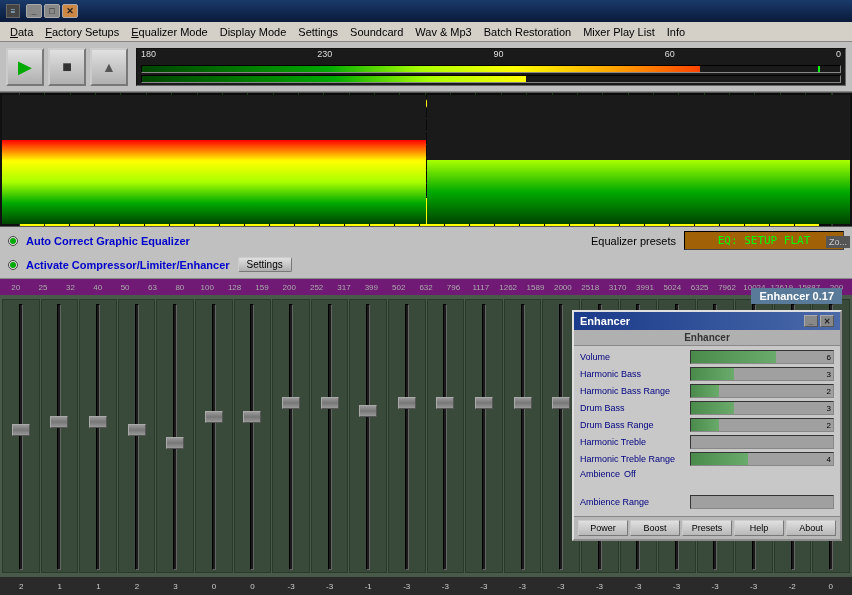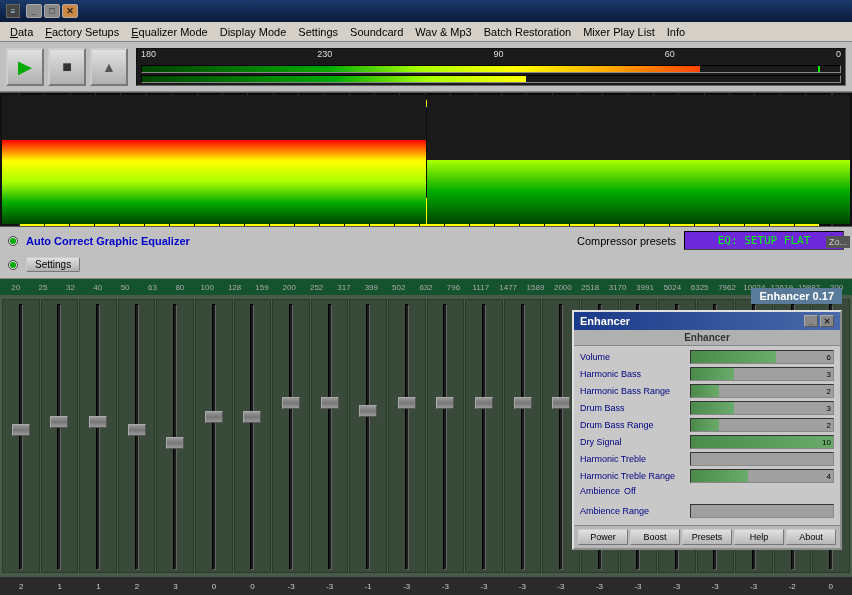--- a/index.html
+++ b/index.html
@@ -174,41 +174,41 @@
     }
     .radio-btn.active::after {
       content: '';
       width: 6px; height: 6px;
       border-radius: 50%;
       background: #00aa00;
     }
     .eq-label { font-size: 11px; color: #0000cc; font-weight: bold; cursor: pointer; }
     .eq-presets-label { font-size: 11px; color: #000; margin-left: auto; }
     .eq-preset-display {
-      background: #6d28d9;
+      background: #a16207;
       color: #00ff00;
       font-family: monospace;
       font-size: 11px;
       padding: 2px 8px;
       border: 1px inset #444;
       min-width: 160px;
       text-align: center;
     }
     .settings-btn {
       background: linear-gradient(to bottom, #e0e0e0, #b0b0b0);
       border: 1px outset #ccc;
       padding: 1px 8px;
       font-size: 10px;
       cursor: pointer;
       border-radius: 2px;
     }
 
     
     #freq-labels {
-      background: #14532d;
+      background: #701a75;
       height: 16px;
       display: flex;
       align-items: center;
       padding: 0 2px;
       overflow: hidden;
     }
     .freq-label {
       color: #aaa;
       font-size: 8px;
       flex: 1;
@@ -544,25 +544,26 @@
           <div style="position:absolute;bottom:0;left:0;right:0;height:50%;background:linear-gradient(to top,#004400,#00aa00,#aaff00);"></div>
         </div>
       </div>
     </div>
   </div>
 
   <div id="eq-controls">
     <div class="eq-control-row">
       <div class="radio-btn active"></div>
       <span class="eq-label">Auto Correct Graphic Equalizer</span>
-      <span class="eq-presets-label">Compressor presets</span>
+      <span class="eq-presets-label">Equalizer presets</span>
       <div class="eq-preset-display">EQ: SETUP FLAT</div>
     </div>
     <div class="eq-control-row">
       <div class="radio-btn active"></div>
+      <span class="eq-label">Activate Compressor/Limiter/Enhancer</span>
       <button class="settings-btn">Settings</button>
     </div>
   </div>
 
   <div id="freq-labels">
   <div class="freq-label">20</div>
       <div class="freq-label">25</div>
       <div class="freq-label">32</div>
       <div class="freq-label">40</div>
       <div class="freq-label">50</div>
@@ -572,21 +573,21 @@
       <div class="freq-label">128</div>
       <div class="freq-label">159</div>
       <div class="freq-label">200</div>
       <div class="freq-label">252</div>
       <div class="freq-label">317</div>
       <div class="freq-label">399</div>
       <div class="freq-label">502</div>
       <div class="freq-label">632</div>
       <div class="freq-label">796</div>
       <div class="freq-label">1117</div>
-      <div class="freq-label">1477</div>
+      <div class="freq-label">1262</div>
       <div class="freq-label">1589</div>
       <div class="freq-label">2000</div>
       <div class="freq-label">2518</div>
       <div class="freq-label">3170</div>
       <div class="freq-label">3991</div>
       <div class="freq-label">5024</div>
       <div class="freq-label">6325</div>
       <div class="freq-label">7962</div>
       <div class="freq-label">10024</div>
       <div class="freq-label">12619</div>
@@ -782,40 +783,33 @@
         </div>
       </div>
       <div class="enhancer-row">
         <div class="enhancer-label">Drum Bass Range</div>
         <div class="enhancer-slider-container">
           <div class="enhancer-value">2</div>
           <div class="enhancer-slider-fill" style="width: 20%;"></div>
         </div>
       </div>
       <div class="enhancer-row">
-        <div class="enhancer-label">Dry Signal</div>
-        <div class="enhancer-slider-container">
-          <div class="enhancer-value">10</div>
-          <div class="enhancer-slider-fill" style="width: 100%;"></div>
-        </div>
-      </div>
-      <div class="enhancer-row">
         <div class="enhancer-label">Harmonic Treble</div>
         <div class="enhancer-slider-container">
           <div class="enhancer-slider-fill" style="width: 0%;"></div>
         </div>
       </div>
       <div class="enhancer-row">
         <div class="enhancer-label">Harmonic Treble Range</div>
         <div class="enhancer-slider-container">
           <div class="enhancer-value">4</div>
           <div class="enhancer-slider-fill" style="width: 40%;"></div>
         </div>
       </div>
-      <div style="display: flex; align-items: center; margin-bottom: 8px;">
+      <div style="display: flex; align-items: center; margin-bottom: 16px;">
         <span class="ambience-label">Ambience</span>
         <span class="ambience-value">Off</span>
       </div>
       <div class="enhancer-row">
         <div class="enhancer-label">Ambience Range</div>
         <div class="enhancer-slider-container">
           <div class="enhancer-slider-fill" style="width: 0%;"></div>
         </div>
       </div>
     </div>

